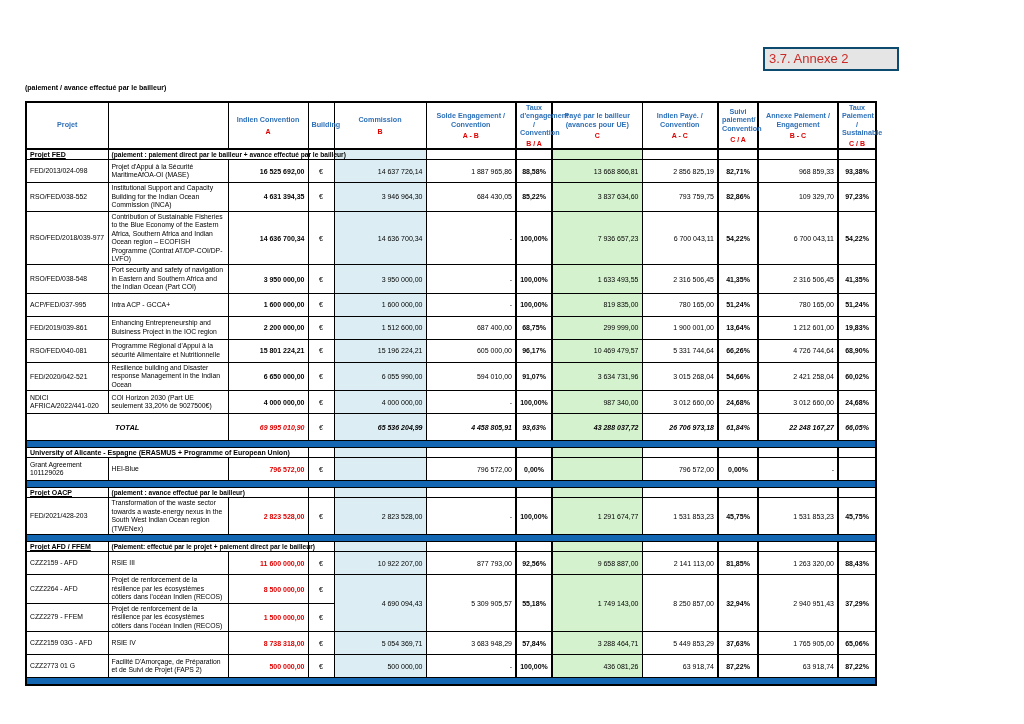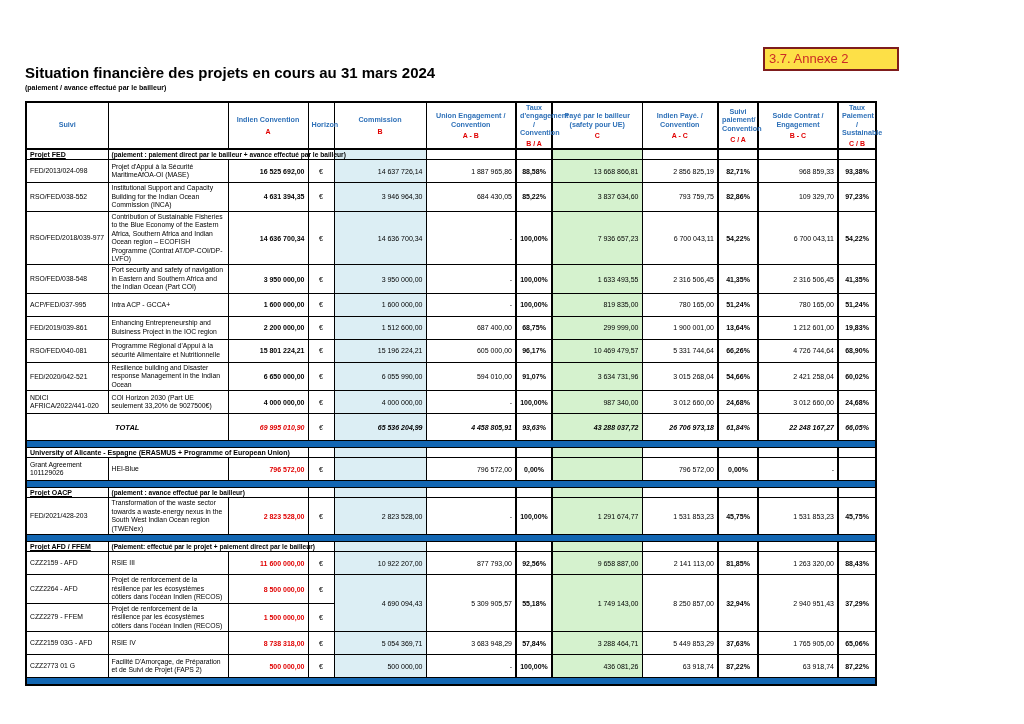--- a/index.html
+++ b/index.html
@@ -2,22 +2,22 @@
 <html><head>
 <meta charset="utf-8">
 <style>
   html,body { margin:0; padding:0; background:#e8e8e8; }
   .page {
     position:relative; width:1024px; height:724px; background:#ffffff;
     font-family:"Liberation Sans", sans-serif; color:#000; overflow:hidden;
   }
   .annexe {
     position:absolute; left:763px; top:47px; width:124px;
-    border:2px solid #7f1d1d; color:#cb2b26; font-size:13px;
-    padding:2px 4px 3px 4px; background:#fde047;
+    border:2px solid #0c4a6e; color:#cb2b26; font-size:13px;
+    padding:2px 4px 3px 4px; background:#e5e5e5;
   }
   .title { position:absolute; left:25px; top:64px; font-size:15px; font-weight:bold; }
   .subtitle { position:absolute; left:25px; top:84px; font-size:7px; font-weight:bold; }
 
   table.fin {
     position:absolute; left:25px; top:101px; width:850px;
     border-collapse:collapse; table-layout:fixed;
     border:2px solid #000; font-size:7px;
   }
   td, th { border:1px solid #000; padding:1px 3px; vertical-align:middle; overflow:visible; }
@@ -48,79 +48,78 @@
   td.total-label { font-weight:bold; font-style:italic; text-align:center; font-size:7.5px; }
   td.bar { background:#1266b2; height:6px; padding:0;
            border-left:2px solid #000; border-right:2px solid #000;
            border-top:1px solid #000; border-bottom:1px solid #000; }
 </style>
 </head>
 <body>
 
 <div class="page">
   <div class="annexe">3.7. Annexe 2</div>
-  <div class="title">Situation financière des projets en cours au 31 mars 2024</div>
   <div class="subtitle">(paiement  / avance effectué par le bailleur)</div>
 
   <table class="fin">
     <colgroup>
       <col style="width:82px">
         <col style="width:120px">
         <col style="width:80px">
         <col style="width:26px">
       <col style="width:92px">
         <col style="width:90px">
         <col style="width:36px">
         <col style="width:90px">
       <col style="width:76px">
         <col style="width:40px">
         <col style="width:80px">
         <col style="width:38px">
     </colgroup>
     <thead>
       <tr>
         <th>
-            <div class="h-label">Suivi</div>
+            <div class="h-label">Projet</div>
           </th>
         <th>
             <div class="h-label"></div>
           </th>
         <th>
             <div class="h-label">Indien Convention</div>
             <div class="h-formula">A</div>
           </th>
         <th>
-            <div class="h-label">Horizon</div>
+            <div class="h-label">Building</div>
           </th>
         <th>
             <div class="h-label">Commission</div>
             <div class="h-formula">B</div>
           </th>
         <th>
-            <div class="h-label">Union Engagement / Convention</div>
+            <div class="h-label">Solde Engagement / Convention</div>
             <div class="h-formula">A - B</div>
           </th>
         <th class="thick">
             <div class="h-label">Taux d'engagement / Convention</div>
             <div class="h-formula">B / A</div>
           </th>
         <th>
-            <div class="h-label">Payé par le bailleur (safety pour UE)</div>
+            <div class="h-label">Payé par le bailleur (avances pour UE)</div>
             <div class="h-formula">C</div>
           </th>
         <th>
             <div class="h-label">Indien Payé. / Convention</div>
             <div class="h-formula">A - C</div>
           </th>
         <th class="thick">
             <div class="h-label">Suivi paiement/ Convention</div>
             <div class="h-formula">C / A</div>
           </th>
         <th>
-            <div class="h-label">Solde Contrat / Engagement</div>
+            <div class="h-label">Annexe Paiement / Engagement</div>
             <div class="h-formula">B - C</div>
           </th>
         <th class="thick">
             <div class="h-label">Taux Paiement / Sustainable</div>
             <div class="h-formula">C / B</div>
           </th>
       </tr>
     </thead>
     <tbody id="tbody">
         <tr class="sec-row">

